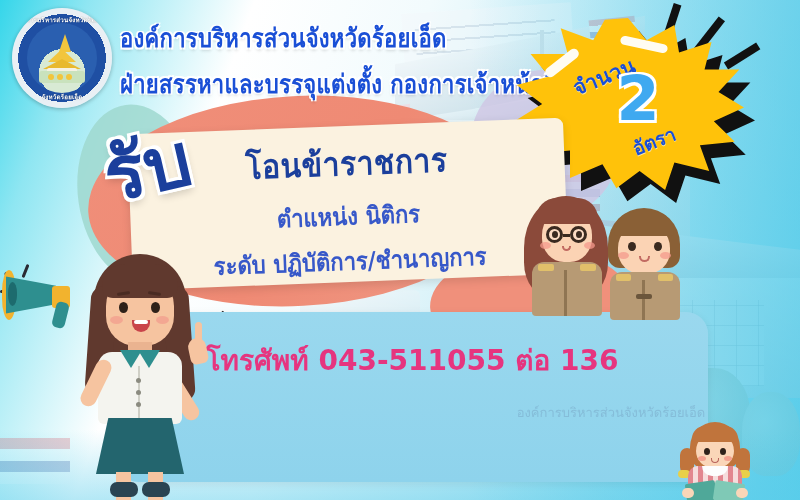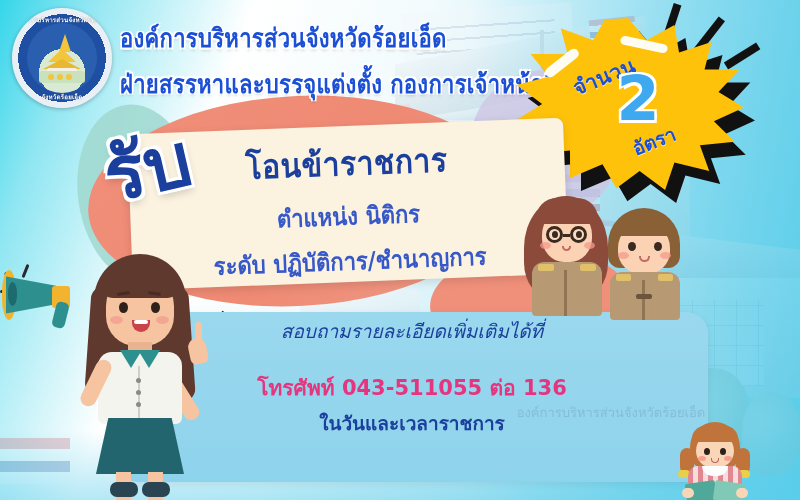--- a/index.html
+++ b/index.html
@@ -320,21 +320,21 @@
   }
   .panel-text {
     position:absolute; left:116px; top:318px; width:592px;
     text-align:center; z-index:6;
   }
   .p-i {
     color:#1b3f9c; font-style:italic; font-size:19px; line-height:1.42;
     font-family:"DejaVu Serif","Liberation Serif",serif;
   }
   .p-phone {
-    color:#e6357f; font-size:21px; font-weight:bold; margin-top:26px;
+    color:#e6357f; font-size:28px; font-weight:bold; margin-top:20px;
   }
   .p-last {
     color:#1b3f9c; font-size:19px; font-weight:bold; margin-top:4px;
   }
 
   
   .girl { position:absolute; left:58px; top:246px; width:160px; height:254px; z-index:8; }
   .g-hair-back { position:absolute; left:36px; top:8px; width:92px; height:124px;
     background:#60392e; border-radius:46px 46px 34px 34px; }
   .g-hair-l { position:absolute; left:30px; top:40px; width:26px; height:110px;
@@ -518,23 +518,21 @@
     <div class="card-l1">โอนข้าราชการ</div>
     <div class="card-l2">ตำแหน่ง  นิติกร</div>
     <div class="card-l3">ระดับ  ปฏิบัติการ/ชำนาญการ</div>
   </div>
   <div class="rub">รับ</div>
 
   <div class="panel">
     <div class="panel-watermark">องค์การบริหารส่วนจังหวัดร้อยเอ็ด</div>
   </div>
   <div class="panel-text">
-    <div class="p-i">สอบถามรายละเอียดเพิ่มเติมได้ที่</div>
     <div class="p-phone">โทรศัพท์ 043-511055 ต่อ 136</div>
-    <div class="p-last">ในวันและเวลาราชการ</div>
   </div>
 
   <div class="girl">
     <div class="g-hair-back"></div>
     <div class="g-hair-l"></div>
     <div class="g-hair-r"></div>
     <div class="g-arm-r"></div>
     <div class="g-hand-point"></div>
     <div class="g-finger"></div>
     <div class="g-face"></div>

